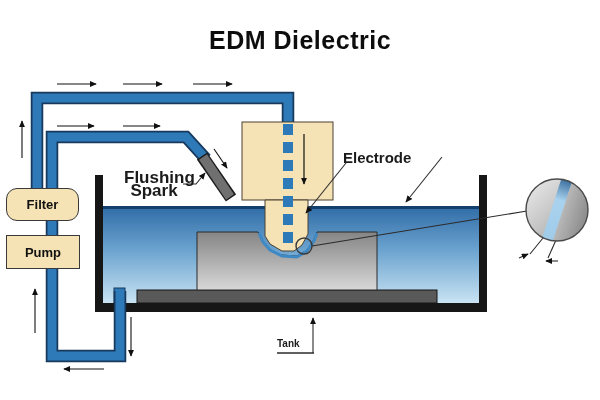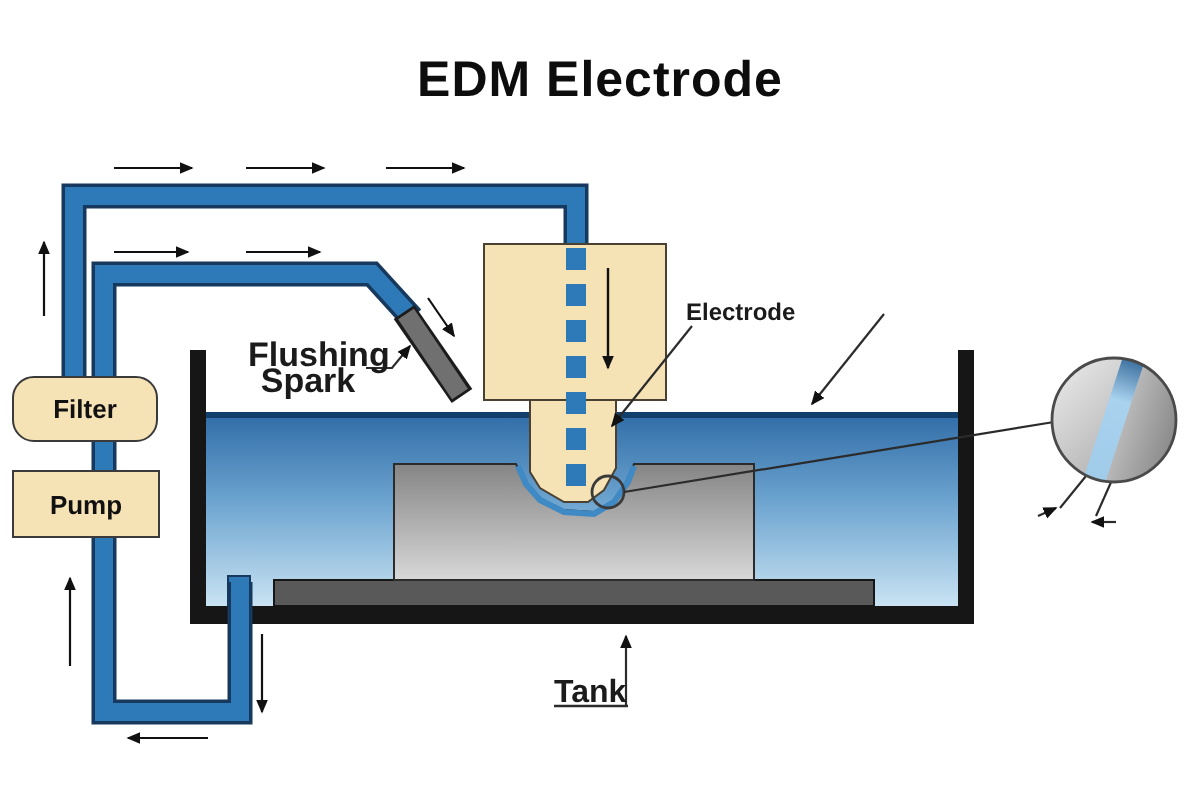--- a/index.html
+++ b/index.html
@@ -134,28 +134,28 @@
         <circle cx="557" cy="210" r="31" fill="url(#grayL)"></circle>
         <g transform="translate(557,210) rotate(18)">
           <rect x="5.5" y="-34" width="42" height="68" fill="url(#grayR)"></rect>
           <rect x="-5.5" y="-34" width="11" height="68" fill="url(#bandGrad)"></rect>
         </g>
       </g>
       <circle cx="557" cy="210" r="31" fill="none" stroke="#4a4a4a" stroke-width="1.4"></circle>
     </g>
   </svg>
 
-  <div class="title">EDM Electrode</div>
+  <div class="title">EDM Dielectric</div>
 
   <div class="box" style="left:6px;top:188px;width:71px;height:31px;border-radius:11px;">
     <span>Filter</span>
   </div>
   <div class="box" style="left:6px;top:235px;width:72px;height:32px;">
     <span>Pump</span>
   </div>
 
   <div class="lbl two" style="left:124px;top:171px;width:60px;font-size:17px;">
     <span>Flushing</span><br>
     <span>Spark</span>
   </div>
-  <div class="lbl" style="left:343px;top:149px;font-size:12px;">Electrode</div>
-  <div class="lbl" style="left:277px;top:338px;font-size:16px;">Tank</div>
+  <div class="lbl" style="left:343px;top:149px;font-size:15px;">Electrode</div>
+  <div class="lbl" style="left:277px;top:338px;font-size:10px;">Tank</div>
 </div>
 
 </body></html>

